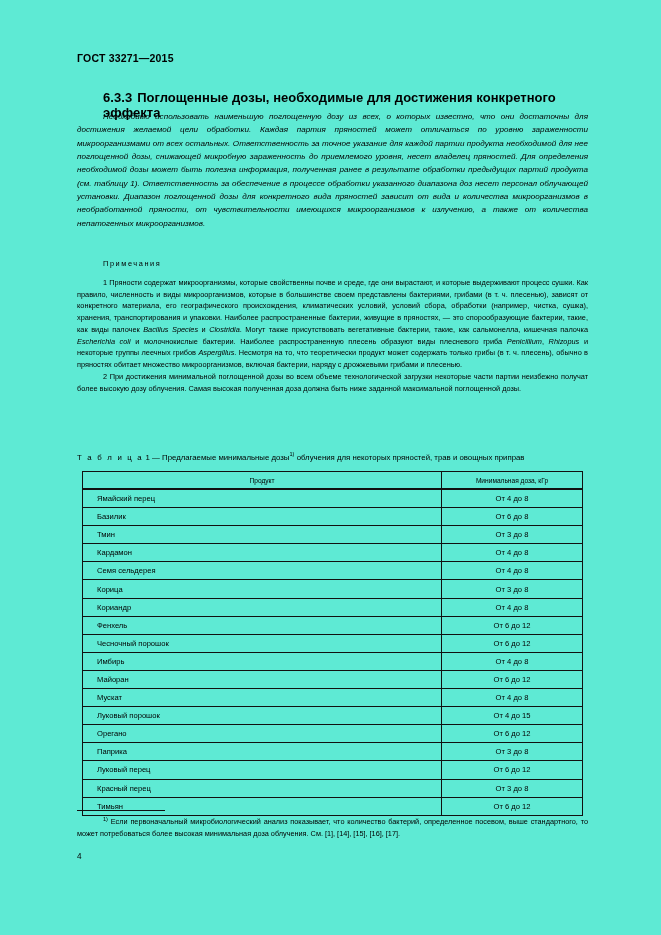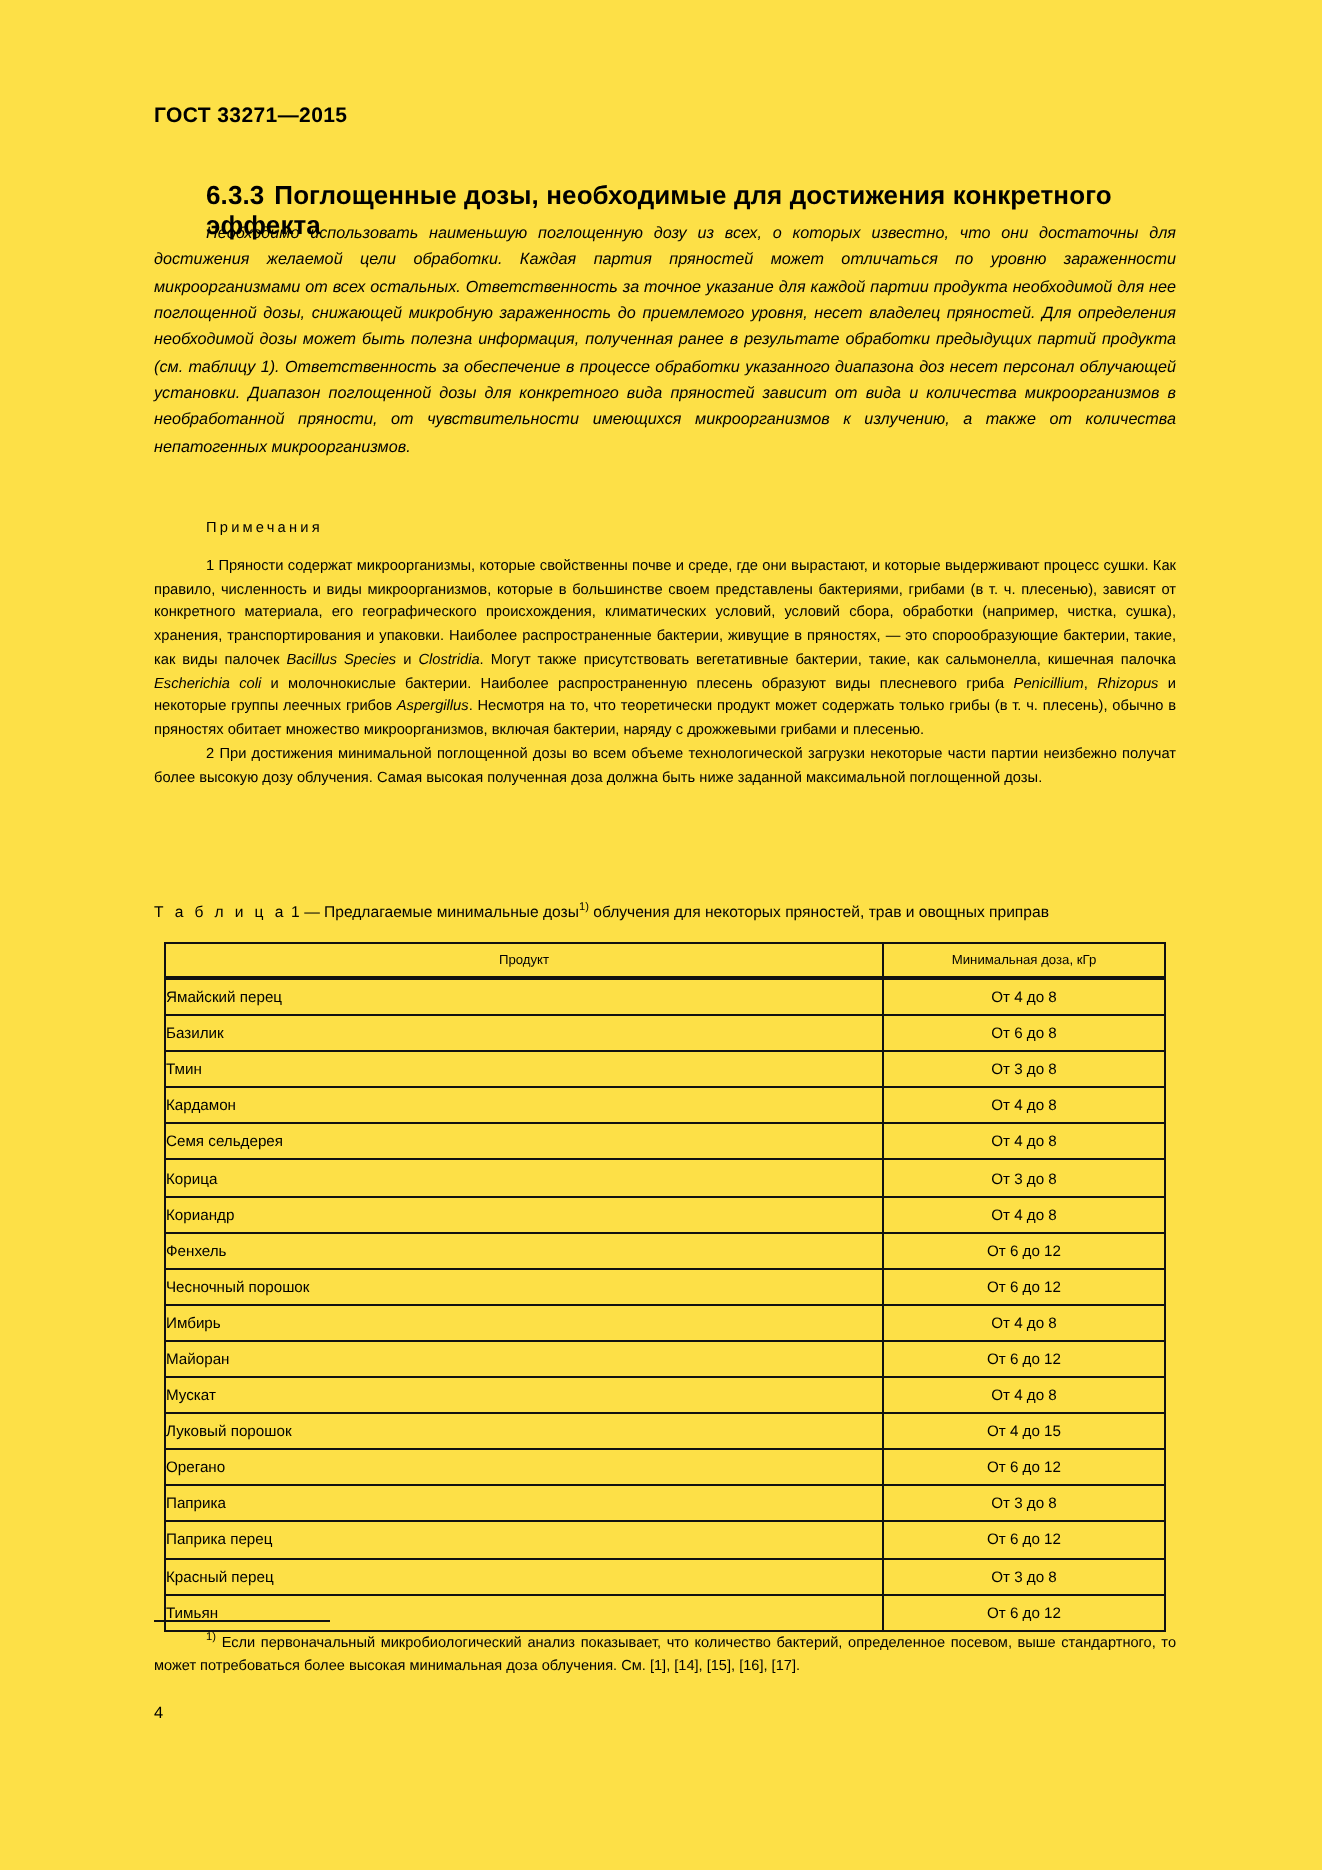--- a/index.html
+++ b/index.html
@@ -14,21 +14,21 @@
     color: #000000;
     position: relative;
     overflow: hidden;
   }
   .page {
     position: absolute;
     left: 0;
     top: 0;
     width: 661px;
     height: 935px;
-    background: #fde047;
+    background: #5eead4;
   }
 
   
   .doc-header {
     position: absolute;
     left: 77px;
     top: 52px;
     font-size: 10.5px;
     font-weight: bold;
     letter-spacing: 0.2px;
@@ -115,20 +115,21 @@
   }
   .spice-table thead th {
     text-align: center;
     font-weight: normal;
     font-size: 6.6px;
     height: 16px;
     border-bottom-width: 2px;
   }
   .spice-table td.prod {
     text-align: left;
+    padding-left: 14px;
   }
   .spice-table td.dose {
     text-align: center;
   }
 
   
   .footnote-rule {
     position: absolute;
     left: 77px;
     top: 810px;
@@ -249,21 +250,21 @@
         </tr>
         <tr>
           <td class="prod">Орегано</td>
           <td class="dose">От 6 до 12</td>
         </tr>
         <tr>
           <td class="prod">Паприка</td>
           <td class="dose">От 3 до 8</td>
         </tr>
         <tr>
-          <td class="prod">Паприка перец</td>
+          <td class="prod">Луковый перец</td>
           <td class="dose">От 6 до 12</td>
         </tr>
         <tr>
           <td class="prod">Красный перец</td>
           <td class="dose">От 3 до 8</td>
         </tr>
         <tr>
           <td class="prod">Тимьян</td>
           <td class="dose">От 6 до 12</td>
         </tr>

